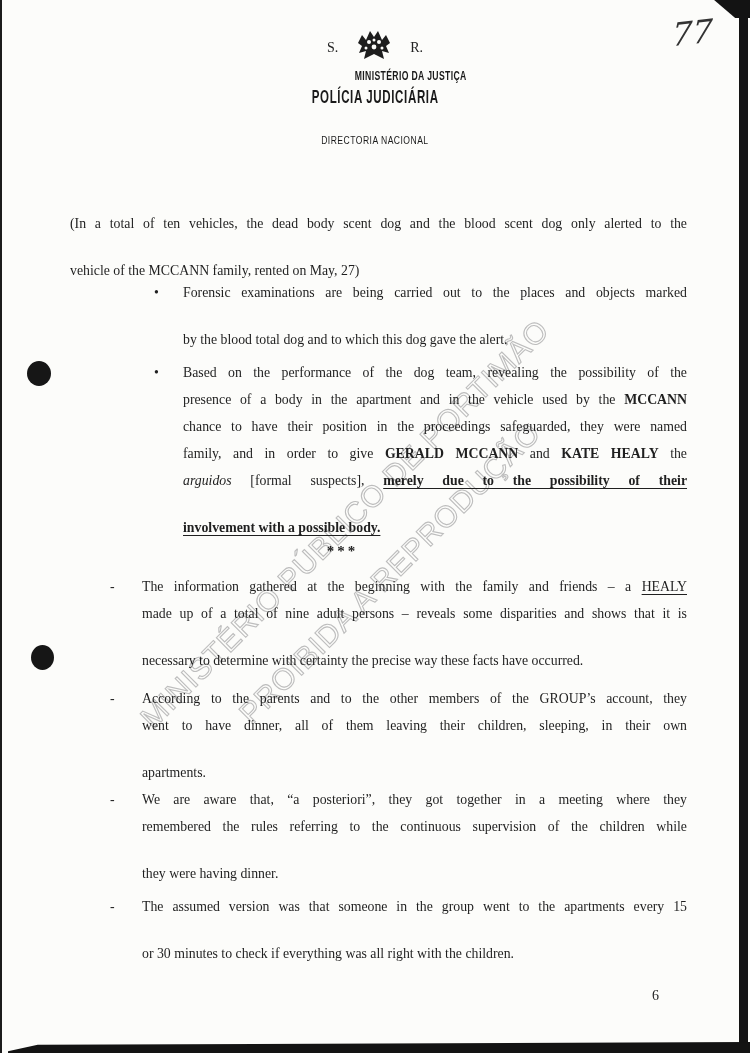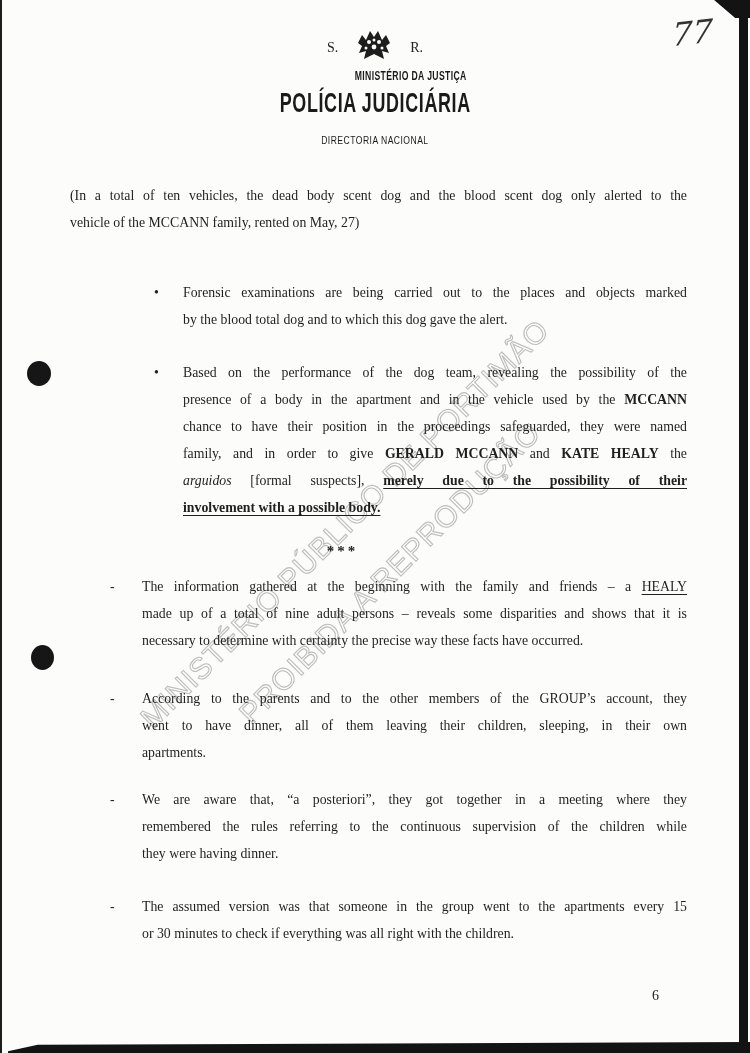--- a/index.html
+++ b/index.html
@@ -21,39 +21,39 @@
   .pagenum{position:absolute;left:652px;top:988px;font-size:14px;z-index:8;}
   
   .hdr{position:absolute;left:0;top:0;width:100%;text-align:center;z-index:5;}
   .hdr-sr{position:absolute;top:28px;left:0;width:100%;display:flex;align-items:center;
         justify-content:center;gap:15px;}
   .hdr-sr .init{font-size:14px;color:#222;}
   .hdr-ministry{position:absolute;top:69px;left:0;width:100%;text-align:center;
         font-family:"Liberation Sans",sans-serif;font-weight:bold;font-size:12px;letter-spacing:.5px;color:#1a1a1a;margin-left:36px;}
   .hdr-ministry span{display:inline-block;transform:scaleX(.72);}
   .hdr-title{position:absolute;top:87px;left:0;width:100%;text-align:center;
-        font-family:"Liberation Sans",sans-serif;font-weight:bold;font-size:28px;letter-spacing:1px;color:#1a1a1a;}
+        font-family:"Liberation Sans",sans-serif;font-weight:bold;font-size:18px;letter-spacing:1px;color:#1a1a1a;}
   .hdr-title span{display:inline-block;transform:scaleX(.64);}
   .hdr-sub{position:absolute;top:126px;left:0;width:100%;text-align:center;
         font-family:"Liberation Sans",sans-serif;font-size:11px;letter-spacing:.6px;color:#1a1a1a;margin-top:8px;}
   .hdr-sub span{display:inline-block;transform:scaleX(.78);}
   
   .wm{position:absolute;white-space:nowrap;text-align:center;z-index:1;
       font-family:"Liberation Sans",sans-serif;font-size:30px;letter-spacing:1px;
       color:#c6c6c6;transform:rotate(-45deg);}
   @supports (-webkit-text-stroke: 1px red){
     .wm{color:rgba(255,255,255,0);-webkit-text-stroke:1.1px #bdbdbd;}
   }
   .wm1{left:15px;top:507px;width:660px;}
   .wm2{left:160px;top:556px;width:460px;}
   
   #doc-body{position:absolute;left:0;top:0;width:100%;height:100%;z-index:3;}
   .block{position:absolute;font-size:13.8px;line-height:27px;color:#1f1f1f;}
   .line{text-align:justify;text-align-last:justify;}
-  .line.last{text-align:left;text-align-last:left;}
+  .line.last{text-align:left;text-align-last:left;margin-top:20px;}
   .marker{position:absolute;top:0;}
   .seg-b{font-weight:bold;}
   .seg-i{font-style:italic;}
   .seg-u{text-decoration:underline;text-underline-offset:3px;text-decoration-skip-ink:none;}
   .seg-bu{font-weight:bold;text-decoration:underline;text-underline-offset:3px;text-decoration-skip-ink:none;}
   .sep{text-align:center;font-weight:bold;letter-spacing:3px;font-size:15px;}
 </style>
 </head>
 <body>
 
@@ -87,21 +87,21 @@
     </div>
     <div class="hdr-ministry"><span>MINISTÉRIO DA JUSTIÇA</span></div>
     <div class="hdr-title"><span>POLÍCIA JUDICIÁRIA</span></div>
     <div class="hdr-sub"><span>DIRECTORIA NACIONAL</span></div>
   </div>
 
   <div class="wm wm1">MINISTÉRIO PÚBLICO DE PORTIMÃO</div>
   <div class="wm wm2">PROIBIDA A REPRODUÇÃO</div>
 
   <div id="doc-body">
-      <div class="block" style="top: 182px; left: 70px; width: 617px;">
+      <div class="block" style="top: 210px; left: 70px; width: 617px;">
         <div class="line"><span>(In a total of ten vehicles, the dead body scent dog and the blood scent dog only alerted to the</span></div>
         <div class="line last"><span>vehicle of the MCCANN family, rented on May, 27)</span></div>
       </div>
       <div class="block" style="top: 279px; left: 183px; width: 504px;">
         <span class="marker" style="left: -29px;">•</span>
         <div class="line"><span>Forensic examinations are being carried out to the places and objects marked</span></div>
         <div class="line last"><span>by the blood total dog and to which this dog gave the alert.</span></div>
       </div>
       <div class="block" style="top: 359px; left: 183px; width: 504px;">
         <span class="marker" style="left: -29px;">•</span>

